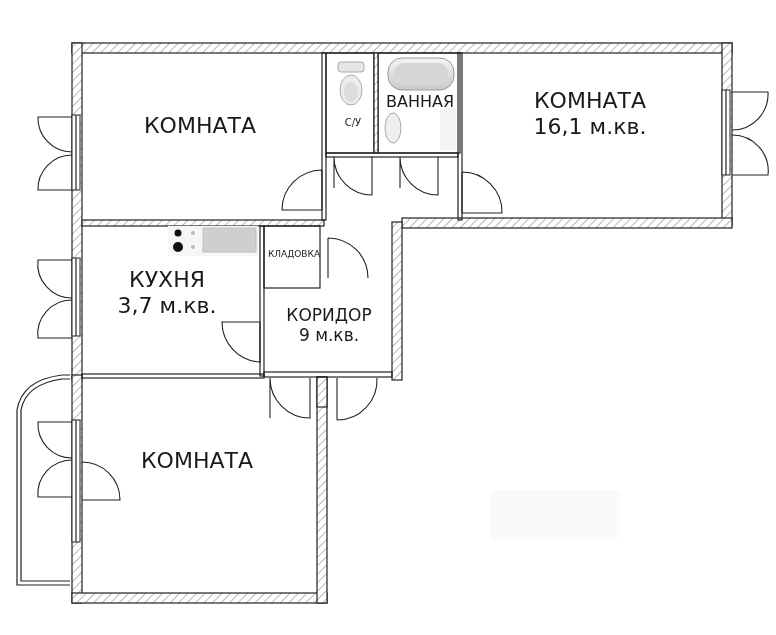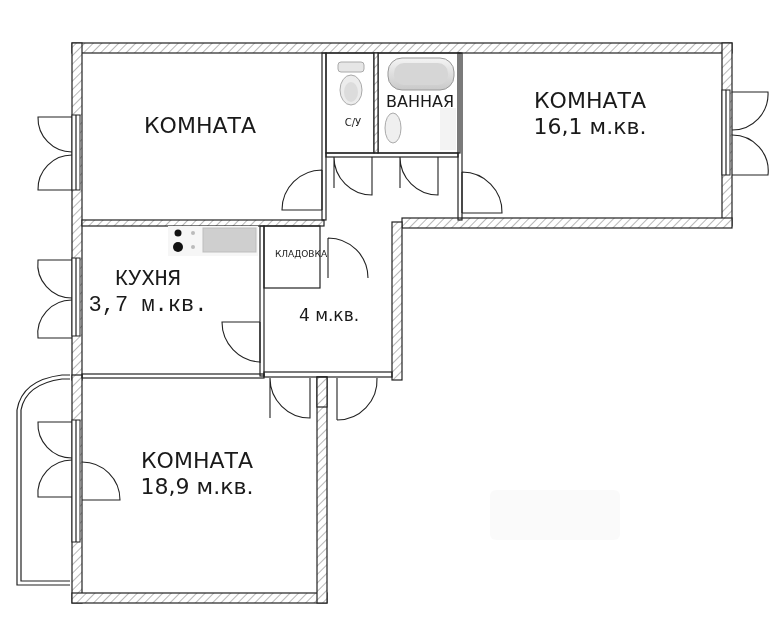--- a/index.html
+++ b/index.html
@@ -5,21 +5,21 @@
     html, body { margin: 0; padding: 0; background: #ffffff; }
     body { width: 776px; height: 635px; overflow: hidden; position: relative; font-family: "DejaVu Sans", sans-serif; }
     #plan { position: absolute; left: 0; top: 0; }
     .wall { fill: url(#hatch); stroke: #222; stroke-width: 1.2; }
     .thin { fill: none; stroke: #222; stroke-width: 1.2; }
     .door { fill: none; stroke: #222; stroke-width: 1.1; }
     .win  { fill: #fff; stroke: #222; stroke-width: 1; }
     .label { position: absolute; color: #1a1a1a; text-align: center; line-height: 1.2; white-space: nowrap; }
     .room-big { font-size: 22px; }
     .room-small { font-size: 10px; }
-    .room-tiny { font-size: 9px; margin-left: 7px; }
+    .room-tiny { font-size: 9px; }
     .watermark { position: absolute; left: 490px; top: 490px; width: 130px; height: 50px; opacity: 0.04; background: #888; border-radius: 6px; }
   </style>
 </head>
 <body>
 
 <svg id="plan" width="776" height="635" viewBox="0 0 776 635" xmlns="http://www.w3.org/2000/svg">
   <defs>
     <pattern id="hatch" patternUnits="userSpaceOnUse" width="6" height="6" patternTransform="rotate(45)">
       <rect width="6" height="6" fill="#ffffff"></rect>
       <line x1="0" y1="0" x2="0" y2="6" stroke="#9a9a9a" stroke-width="1.4"></line>
@@ -144,32 +144,32 @@
 
 <div class="label room-big" style="left:120px; top:113px; width:160px;">
   <div>КОМНАТА</div>
 </div>
 
 <div class="label room-big" style="left:510px; top:88px; width:160px;">
   <div>КОМНАТА</div>
   <div>16,1 м.кв.</div>
 </div>
 
-<div class="label room-big" style="left:73px; top:267px; width:150px;font-family:Liberation Mono, monospace;">
+<div class="label room-big" style="left:92px; top:267px; width:150px;">
   <div>КУХНЯ</div>
   <div>3,7 м.кв.</div>
 </div>
 
 <div class="label room-small" style="left:266px; top:305px; width:126px; font-size:17px;">
-  <div>4 м.кв.</div>
+  <div>КОРИДОР</div>
+  <div>9 м.кв.</div>
 </div>
 
 <div class="label room-big" style="left:117px; top:448px; width:160px;">
   <div>КОМНАТА</div>
-  <div>18,9 м.кв.</div>
 </div>
 
 <div class="label room-small" style="left:334px; top:117px; width:38px;">
   <div>С/У</div>
 </div>
 
 <div class="label room-small" style="left:384px; top:92px; width:72px; font-size:16px;">
   <div>ВАННАЯ</div>
 </div>
 

